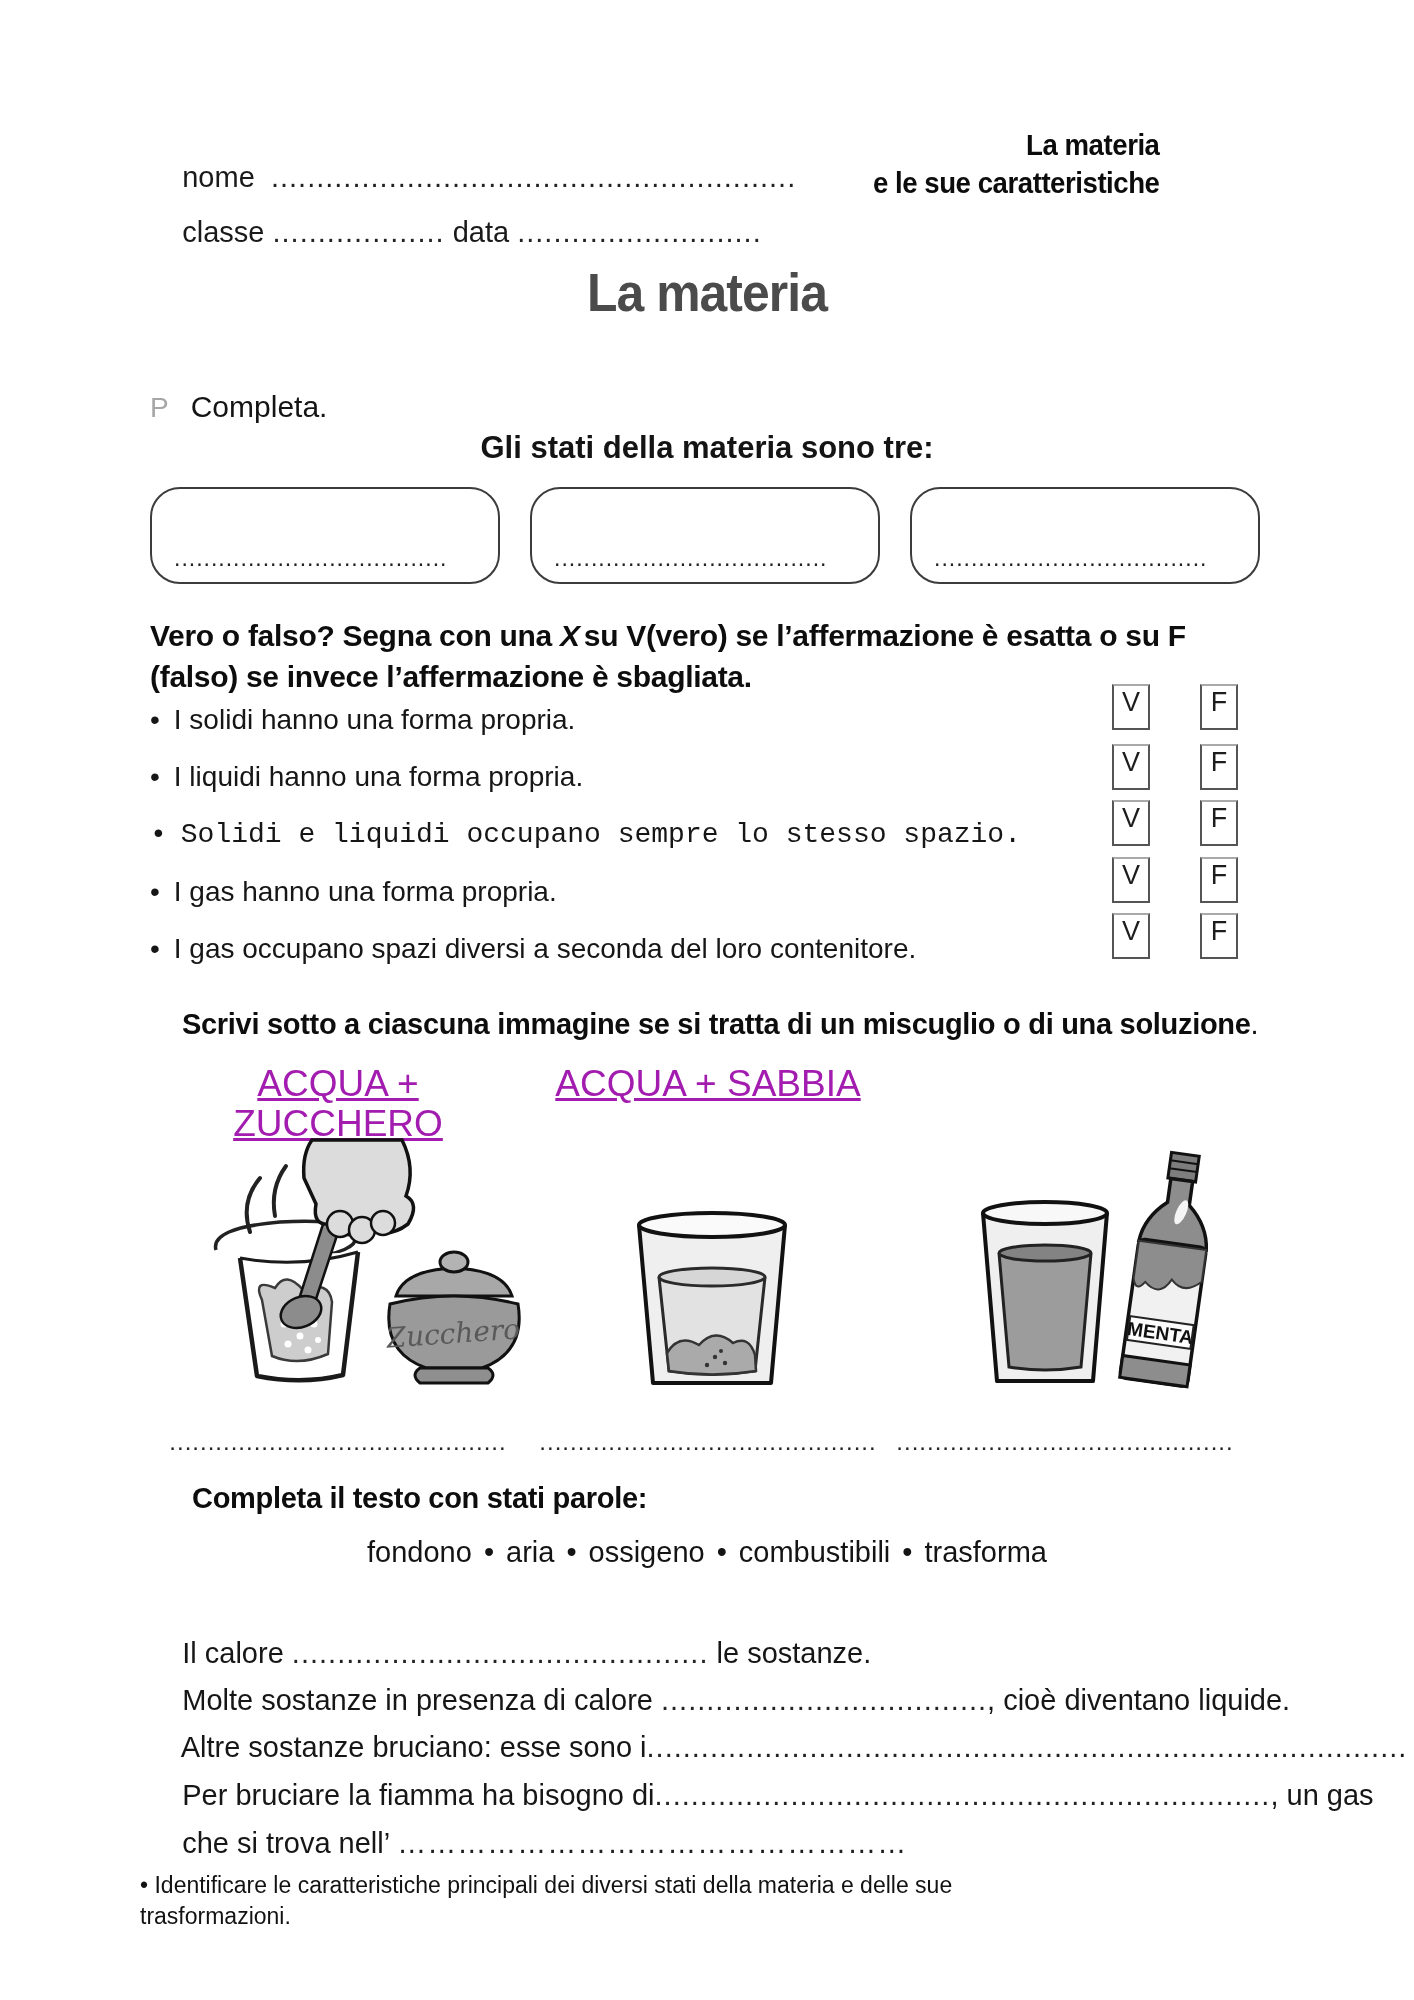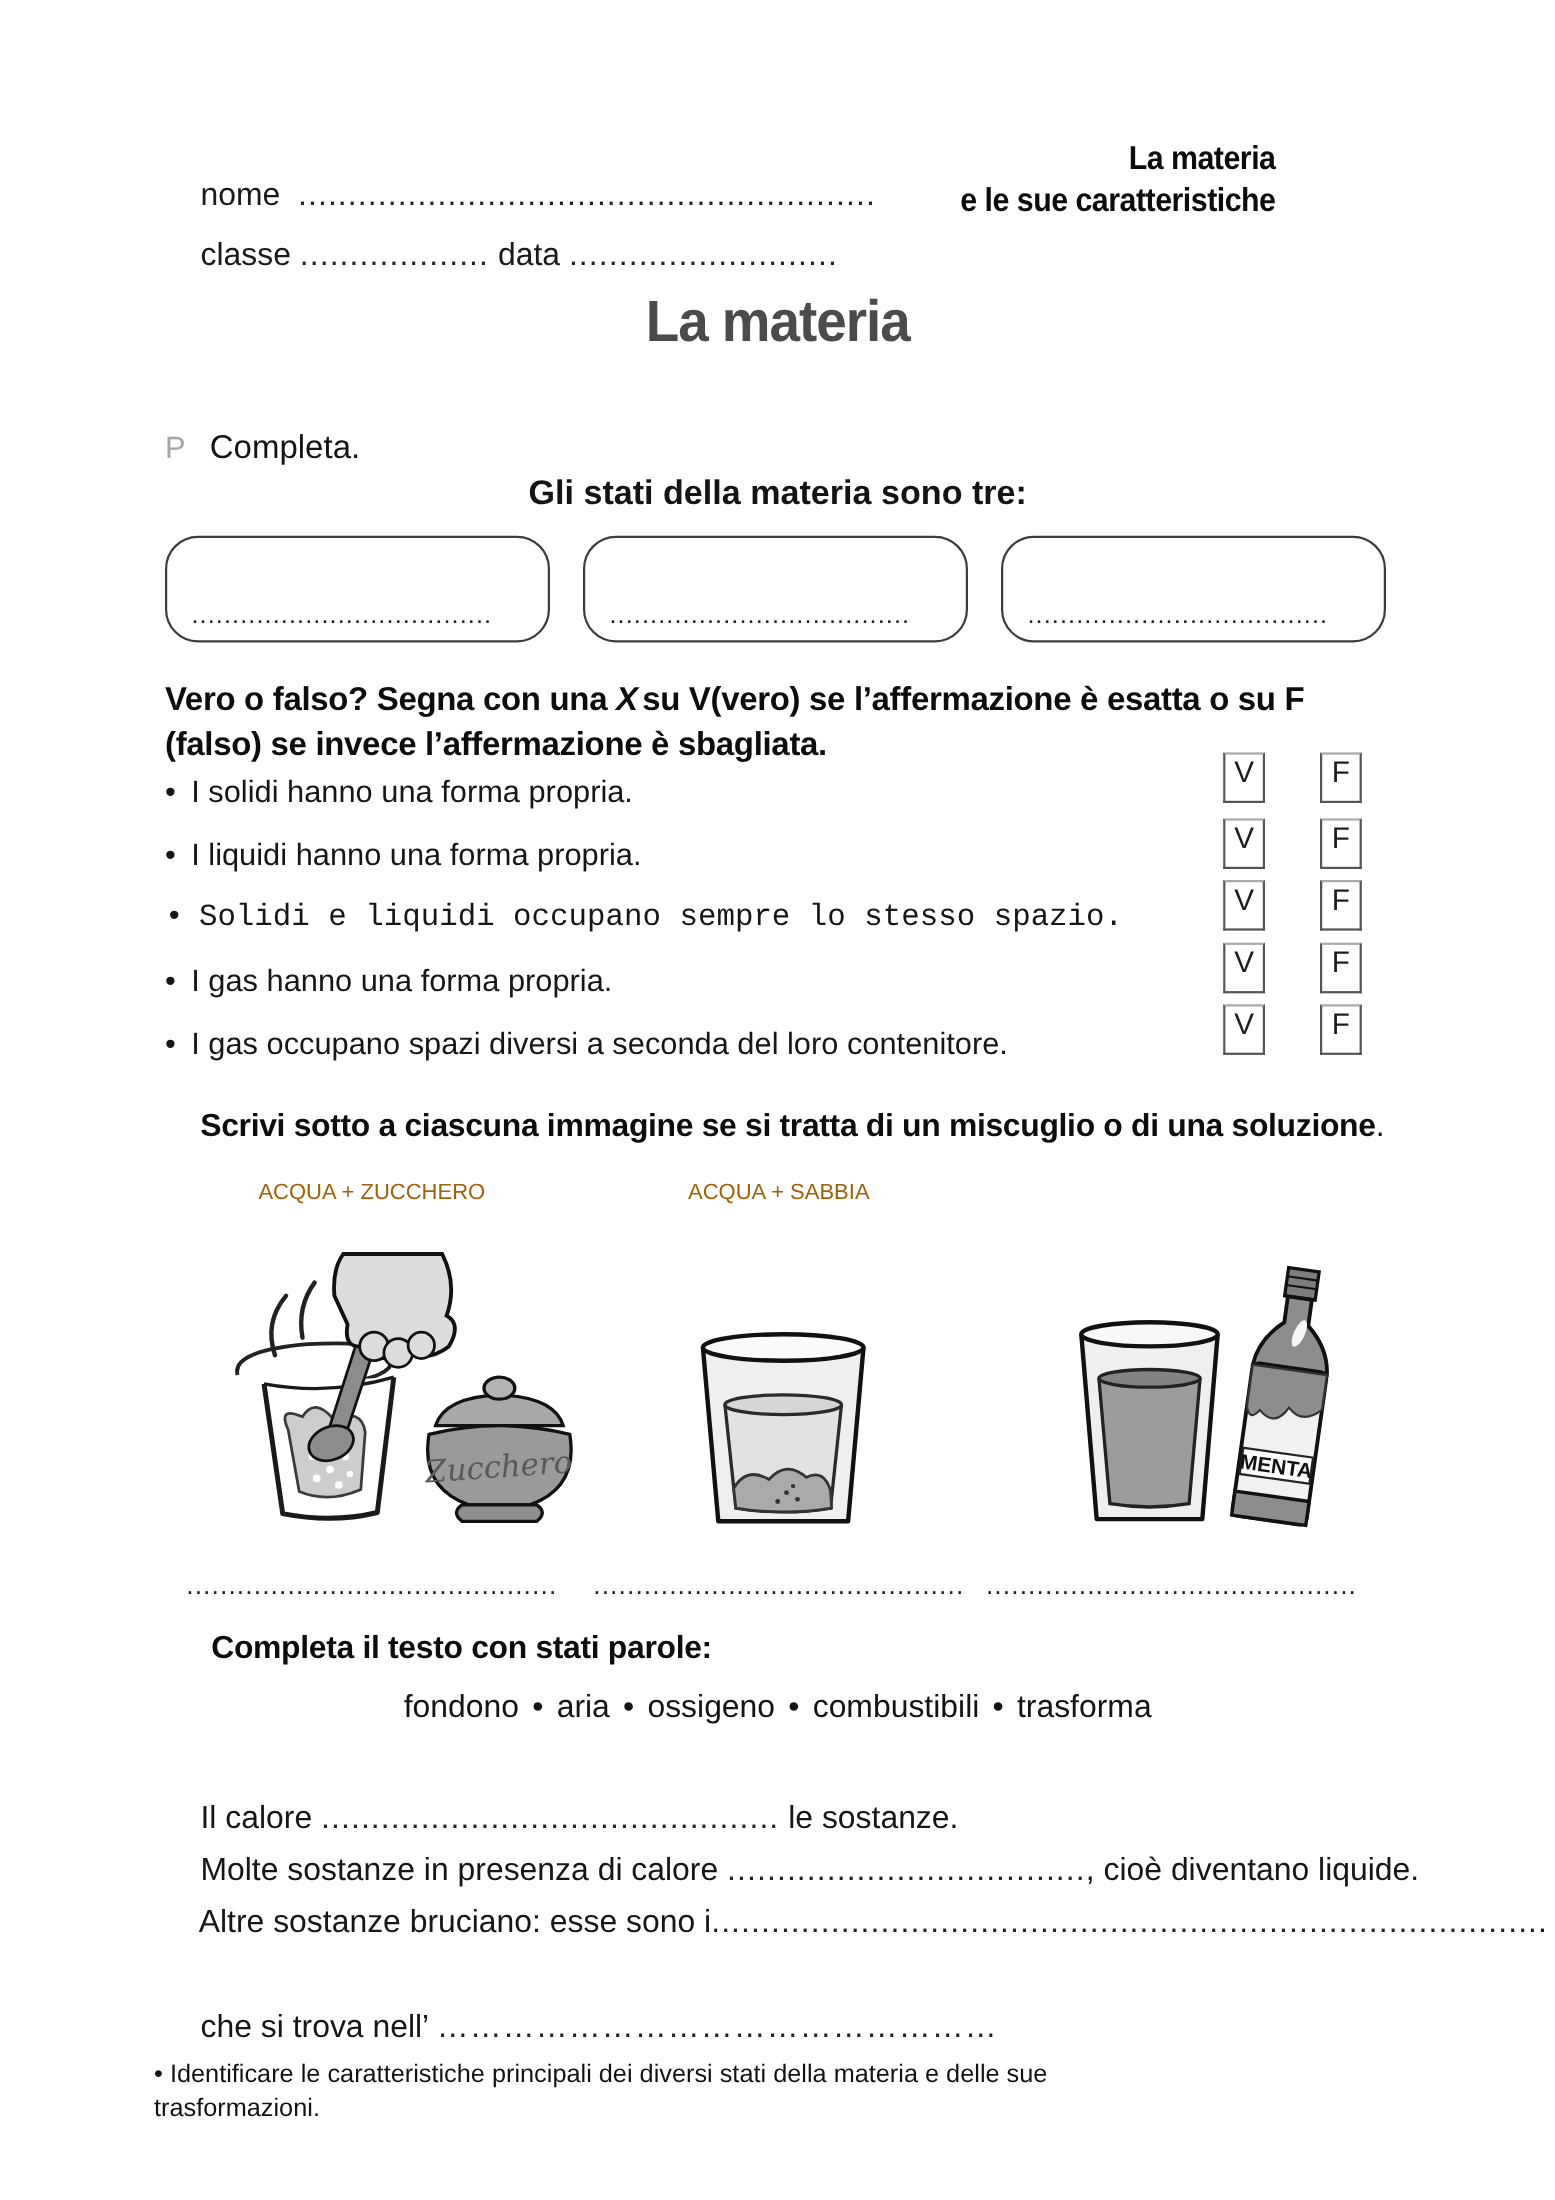--- a/index.html
+++ b/index.html
@@ -33,21 +33,21 @@
   .statement { font-size:28px; color:#161616; white-space:nowrap; }
   .statement .bullet { margin-right:14px; }
   .vf-pair { width:126px; display:flex; justify-content:space-between; }
   .vf-box { width:38px; height:46px; border:2px solid #555; border-top-color:#a9a9a9; background:#fff;
             display:flex; justify-content:center; align-items:flex-start; font-size:27px; line-height:1.25; color:#1d1d1d; }
 
   .bold-instruction { font-size:29px; font-weight:700; color:#0d0d0d; letter-spacing:-0.3px; }
   .instr-period { font-weight:400; }
 
   .img-col { text-align:center; }
-  .img-label { font-size:20px; line-height:40px; color:#a16207; }
+  .img-label { font-size:37px; line-height:40px; color:#a21caf;text-decoration:underline; }
   .answer-dots { font-size:24px; white-space:nowrap; overflow:hidden; }
 
   .word-bank { font-size:29px; color:#141414; }
   .word-bank .sep { margin:0 12px; }
 
   .fill-line { font-size:29px; color:#161616; white-space:pre; }
   .footer-note { font-size:23px; line-height:31px; color:#121212; }
 
   svg text { user-select:none; }
 </style>
@@ -236,20 +236,23 @@
 
   <div class="abs fill-line" style="left:150px; top:1604px;">
     <span>Il calore </span><span class="dots">..............................................</span><span> le sostanze.</span>
   </div>
   <div class="abs fill-line" style="left:150px; top:1651px;">
     <span>Molte sostanze in presenza di calore </span><span class="dots">....................................</span><span>, cioè diventano liquide.</span>
   </div>
   <div class="abs fill-line" style="left:150px; top:1698px;">
     <span>Altre sostanze bruciano: esse sono i</span><span class="dots">...................................................................................</span><span>.</span>
   </div>
+  <div class="abs fill-line" style="left:150px; top:1746px;">
+    <span>Per bruciare la fiamma ha bisogno di</span><span class="dots">....................................................................</span><span>, un gas</span>
+  </div>
   <div class="abs fill-line" style="left:150px; top:1794px;">
     <span>che si trova nell’ </span><span class="dots">……………………………………………</span><span></span>
   </div>
 
   <div class="abs footer-note" style="left:140px; top:1870px; width:930px;">
     <span>•</span>
     <span>Identificare le caratteristiche principali dei diversi stati della materia e delle sue trasformazioni.</span>
   </div>
 
 </div>

